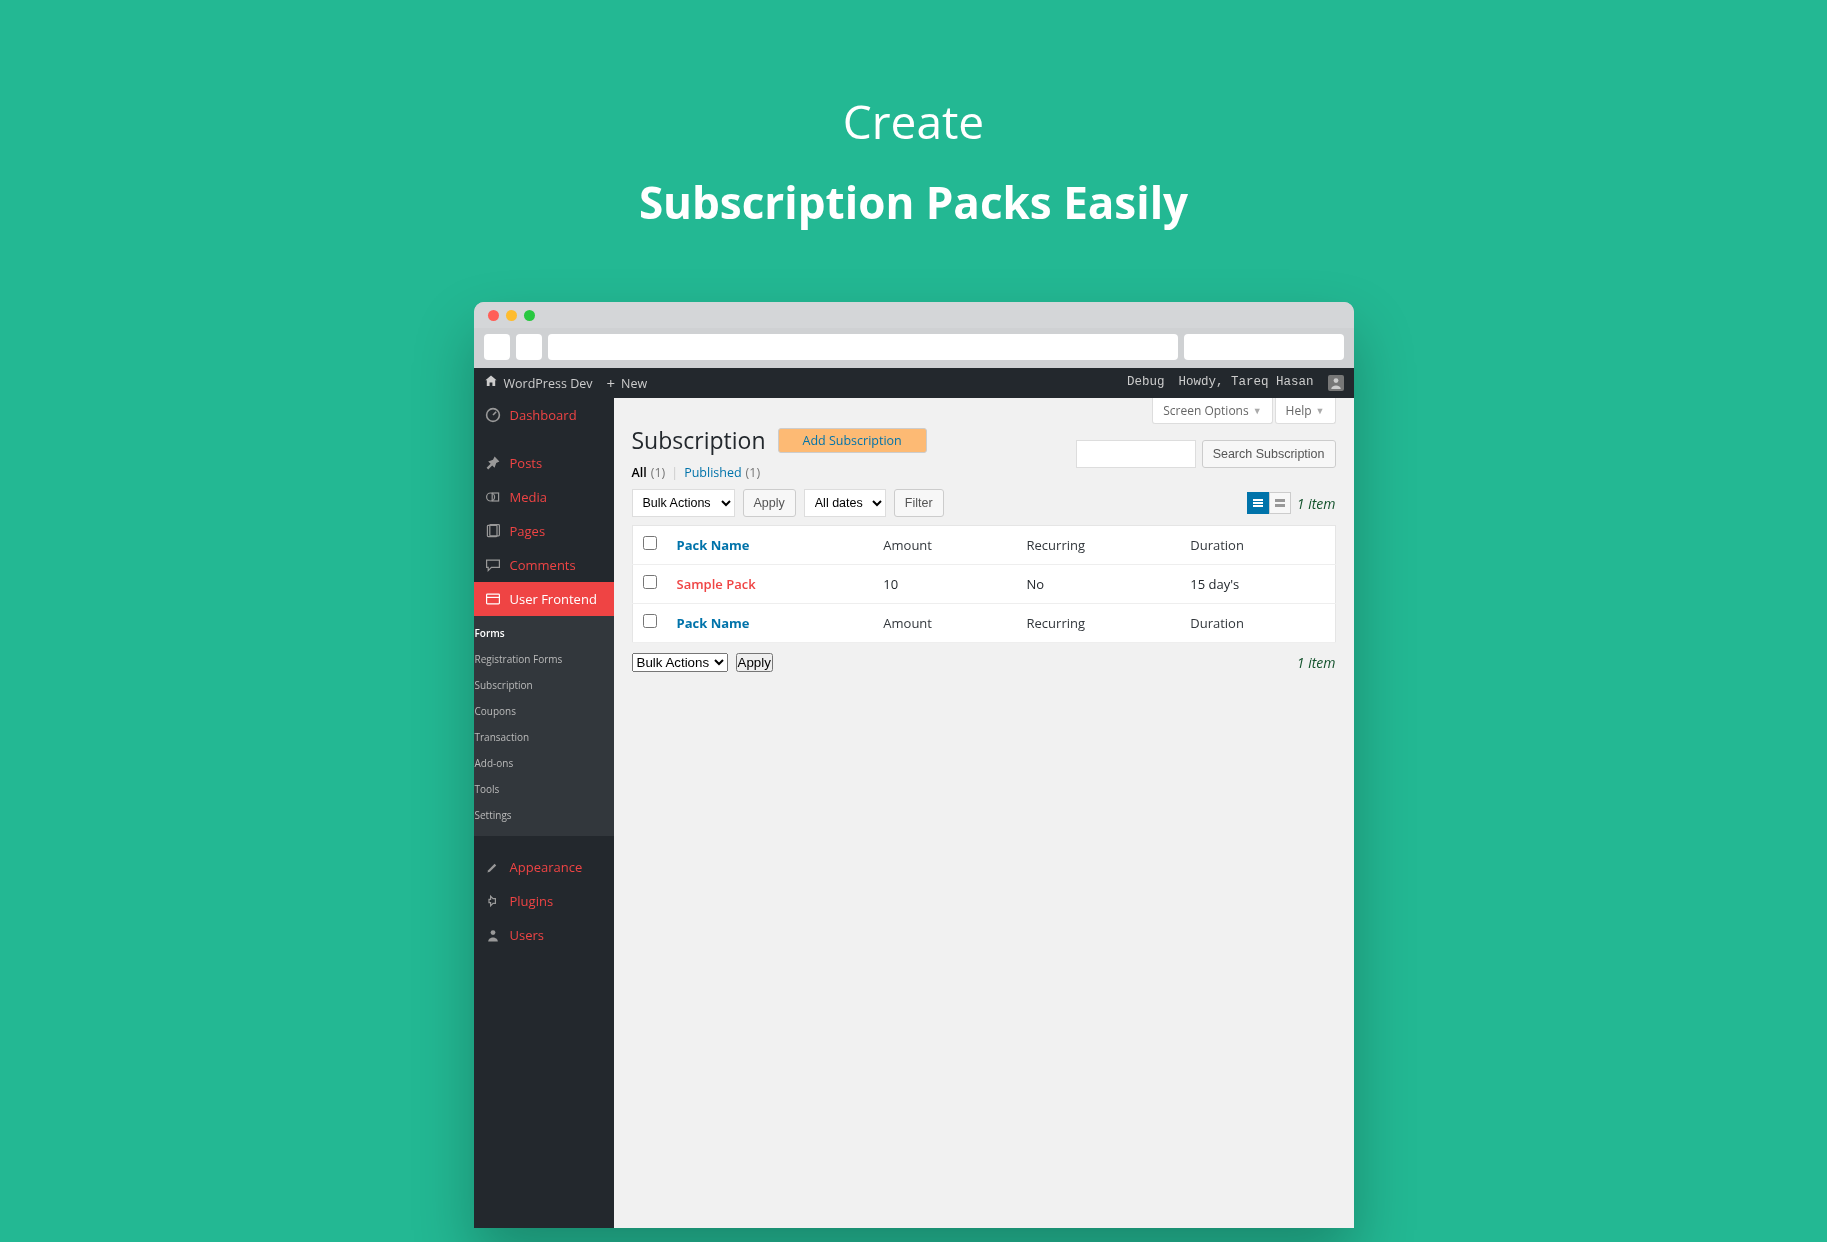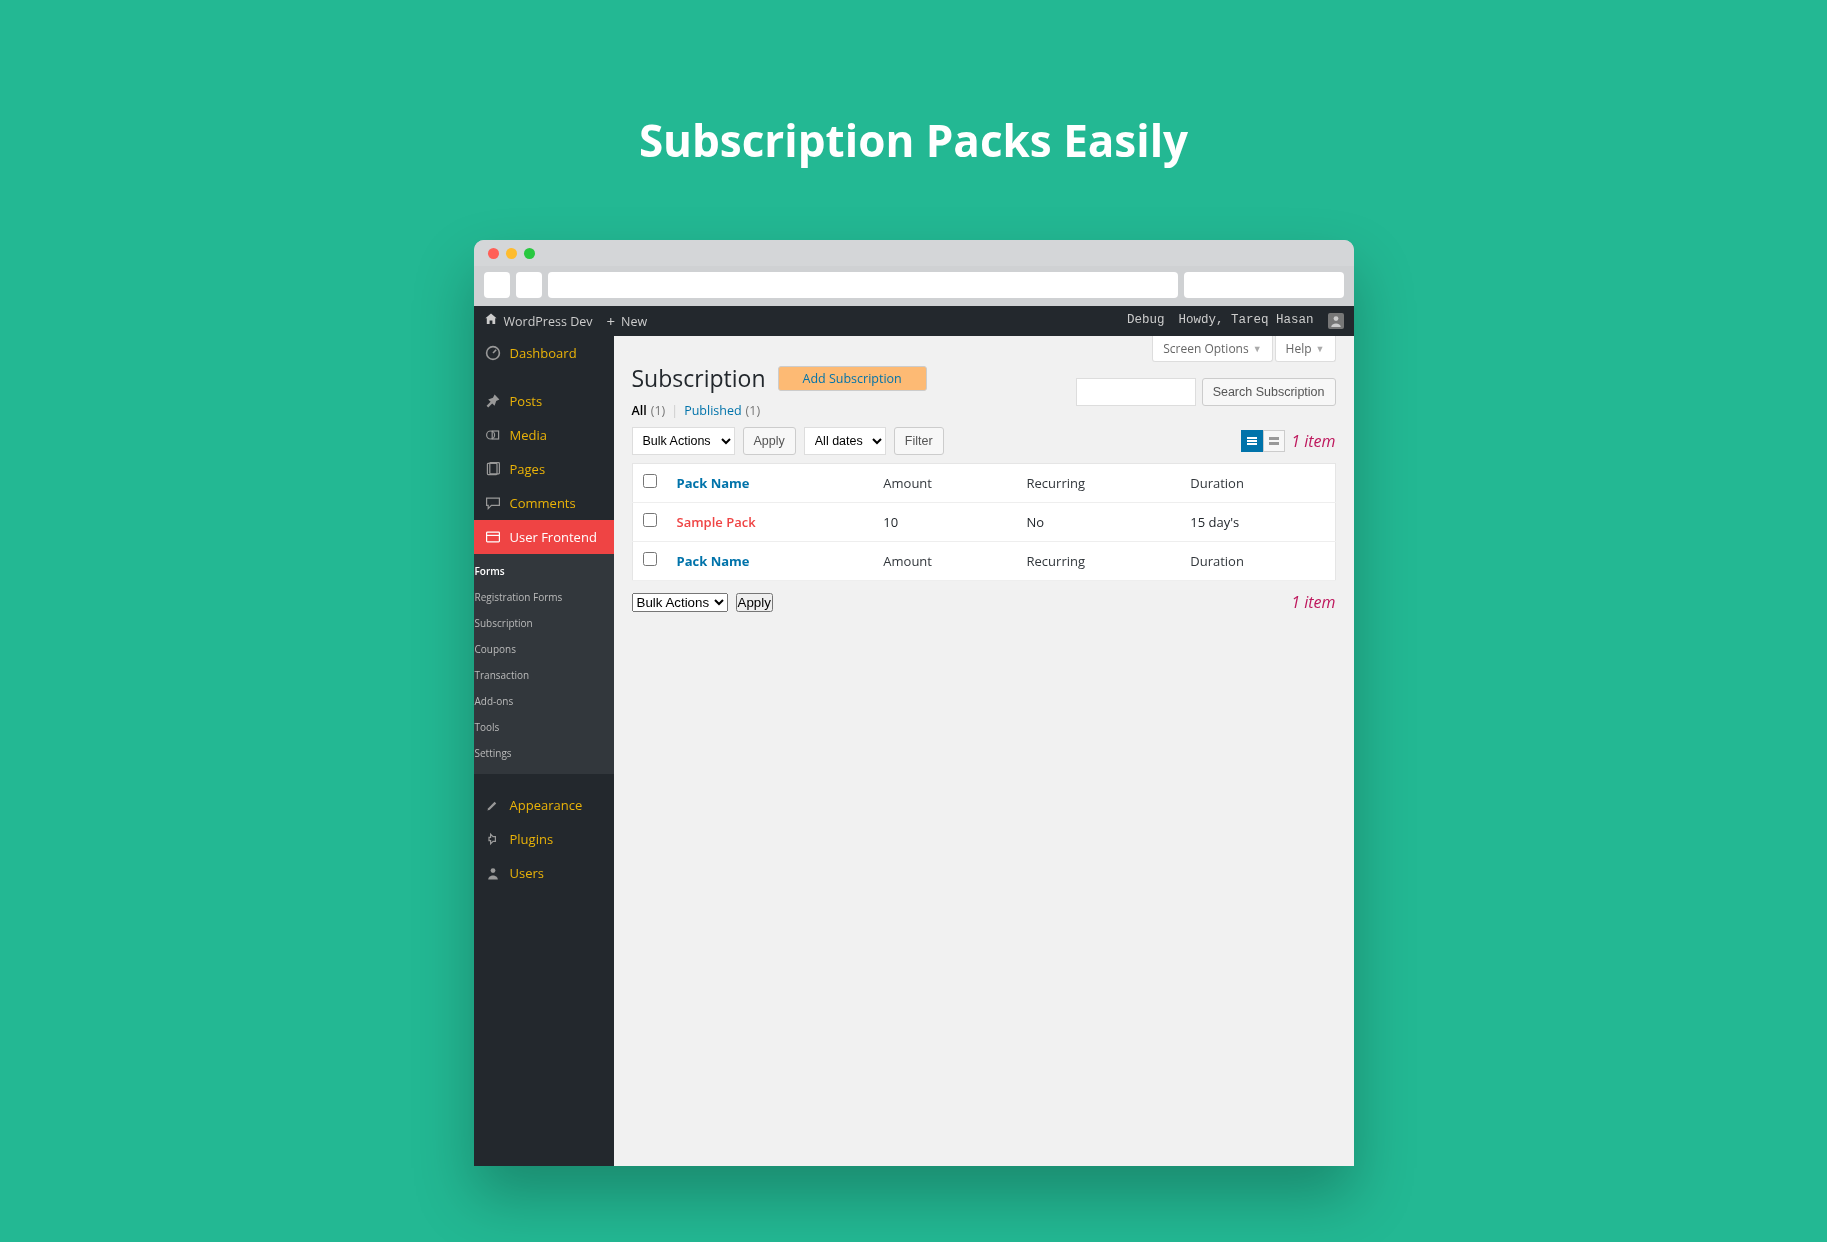--- a/index.html
+++ b/index.html
@@ -73,21 +73,21 @@
   .sidebar {
     width: 140px;
     background:#23282d;
     color:#eee;
     display:flex;
     flex-direction:column;
   }
   .menu-item {
     display:flex; align-items:center; gap:8px;
     padding: 8px 10px;
-    color:#eab308; cursor:pointer;
+    color:#ef4444; cursor:pointer;
     font-size:13px;
   }
   .menu-item .micon { width:18px; height:18px; display:flex; align-items:center; justify-content:center; font-size:15px; color:#999;}
   .menu-item.current {
     background:#ef4444; color:#fff; position:relative;
   }
   .menu-item.current .micon { color:#fff; }
   .menu-item.current::after {
     content:""; position:absolute; right:-8px; top:50%; transform:translateY(-50%);
     border:8px solid transparent; border-right-color:#f1f1f1;
@@ -149,21 +149,21 @@
   }
   .tablenav button {
     border:1px solid #ccc; background:#f7f7f7; color:#555; height:28px;
     padding:0 10px; font-size:12.5px; border-radius:3px; cursor:pointer;
   }
   .tablenav .right { margin-left:auto; display:flex; align-items:center; gap:6px;}
   .view-switch { display:flex; }
   .view-btn { width:22px; height:22px; border:1px solid #ccc; display:flex; align-items:center; justify-content:center; cursor:pointer;}
   .view-btn.active { background:#0073aa; border-color:#0073aa; color:#fff;}
   .view-btn.inactive { background:#f7f7f7; color:#999;}
-  .item-count { font-size:16px; color:#be185d; font-style:italic;text-align:right;}
+  .item-count { font-size:14px; color:#14532d; font-style:italic;text-align:right;}
 
   table.wp-list {
     width:100%; border-collapse:collapse; margin-top:8px;
     background:#fff; border:1px solid #e5e5e5;
   }
   table.wp-list th, table.wp-list td {
     text-align:left; padding:10px 10px; border-bottom:1px solid #eee; font-size:13px;
   }
   table.wp-list thead th, table.wp-list tfoot th {
     color:#32373c; font-weight:400; background:#fff;
@@ -173,20 +173,21 @@
   table.wp-list tbody .row-title { color:#ef4444; font-weight:600; cursor:pointer;}
   input.cb-check { width:14px; height:14px; }
 
   .bottomnav { margin-top:10px; display:flex; align-items:center; gap:8px;}
   .bottomnav .right { margin-left:auto;}
 </style>
 </head>
 <body>
 
 <div class="hero">
+  <div class="line1">Create</div>
   <div class="line2">Subscription Packs Easily</div>
 </div>
 
 <div class="window">
   <div class="titlebar">
     <span class="tdot red"></span>
     <span class="tdot yel"></span>
     <span class="tdot grn"></span>
   </div>
   <div class="tabbar">

